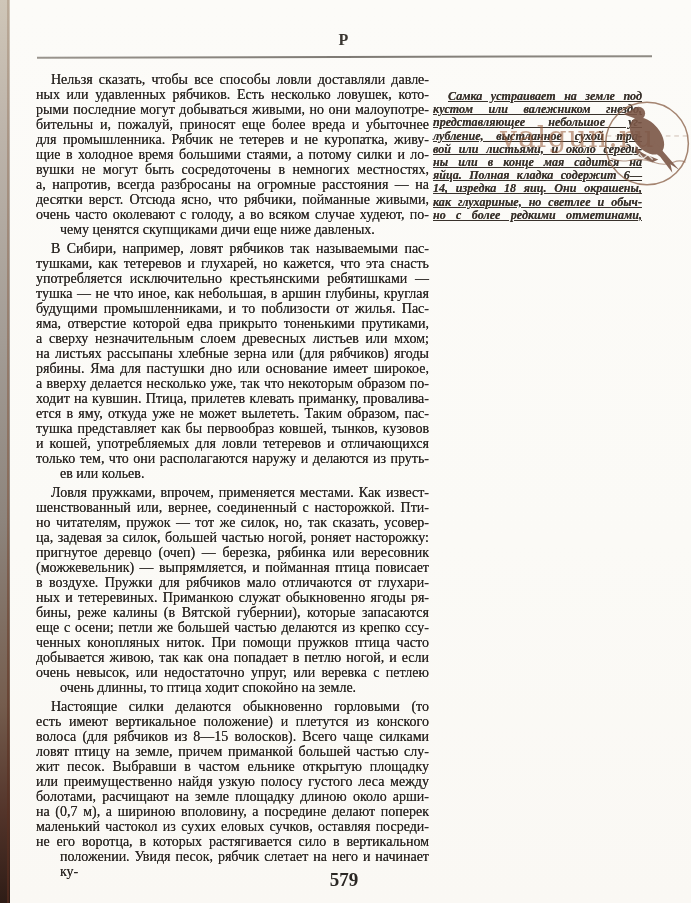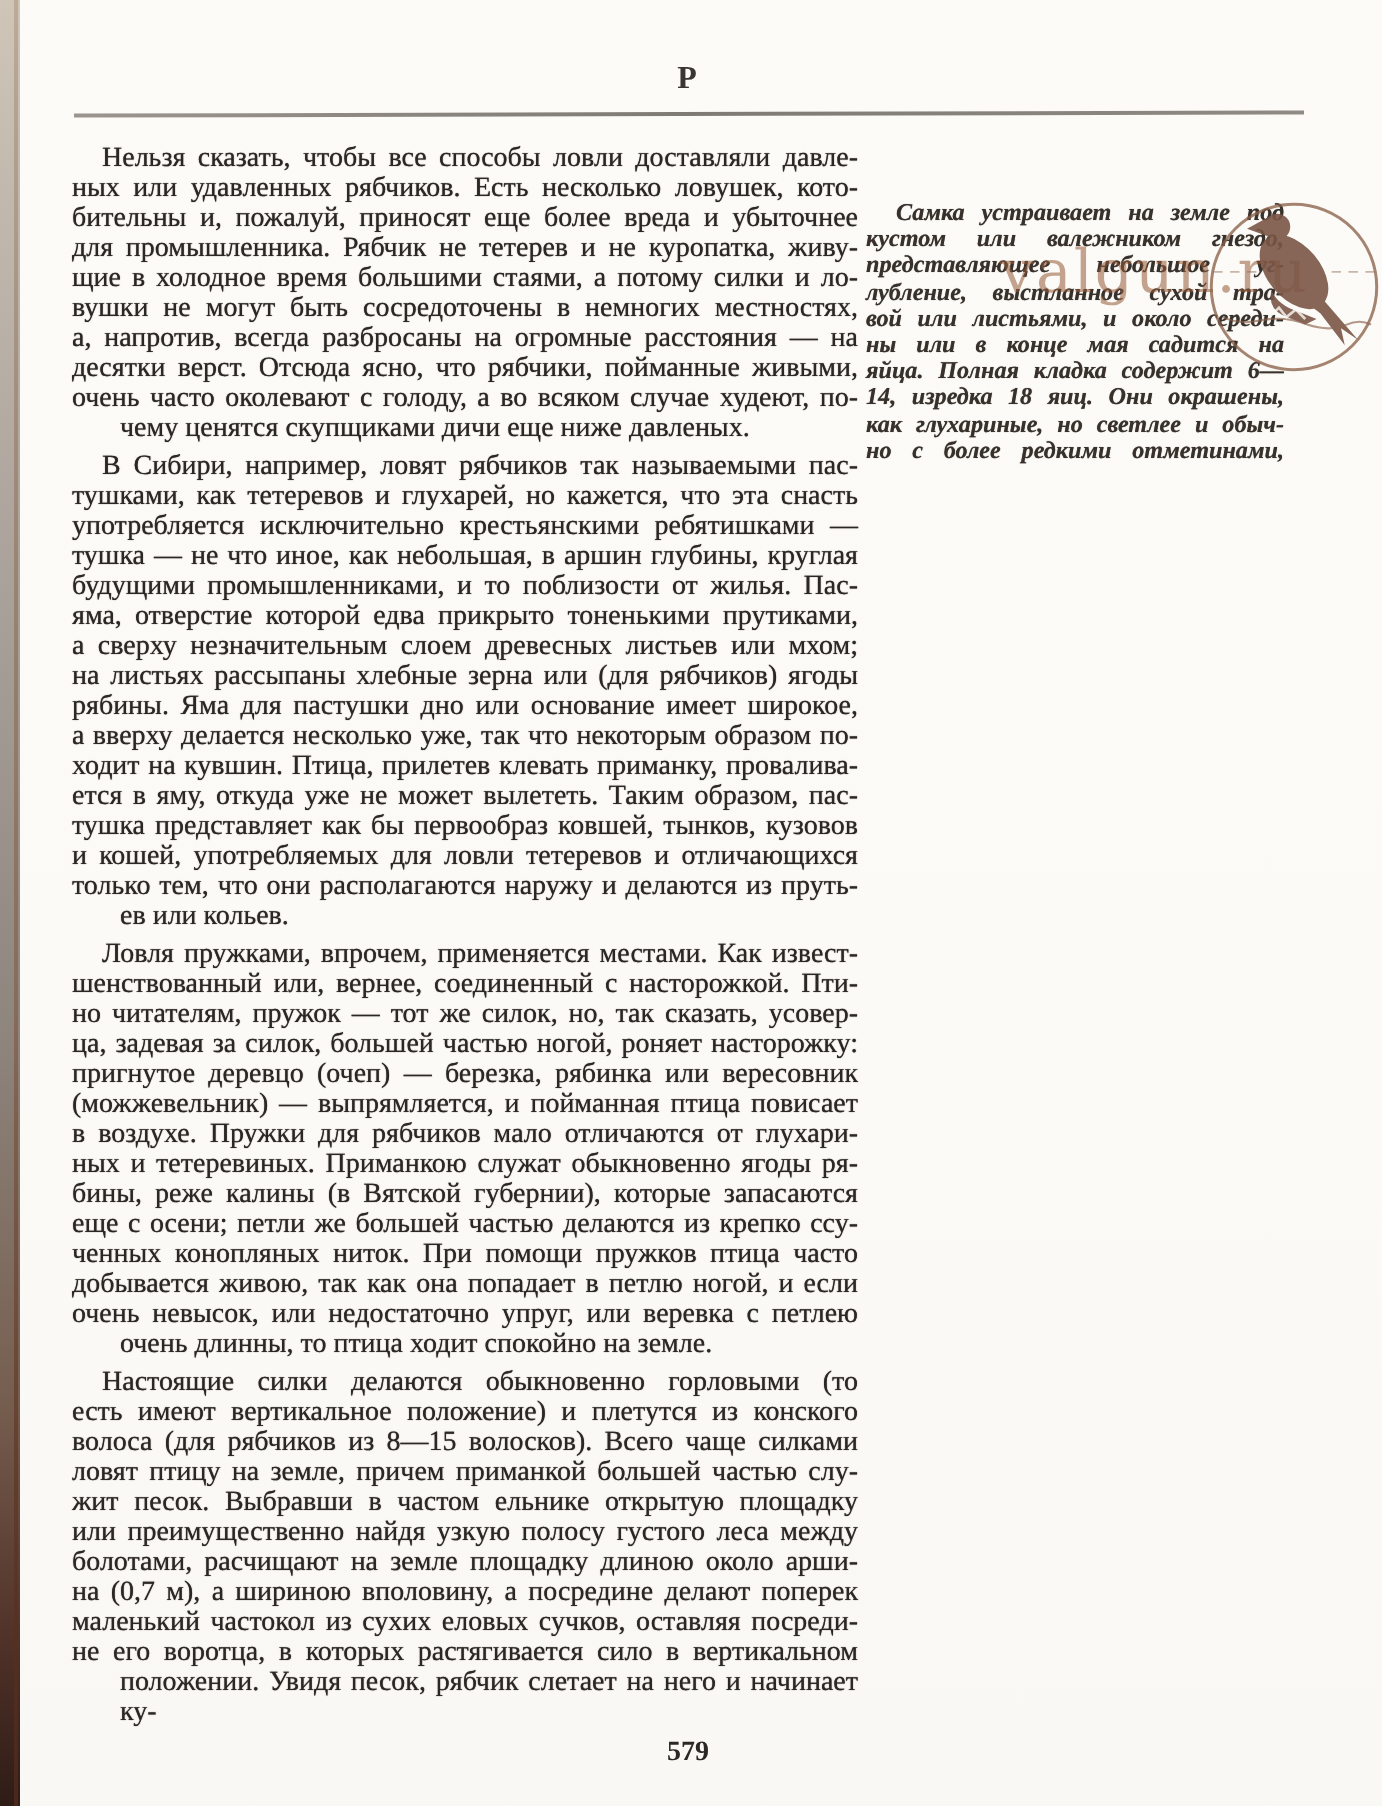--- a/index.html
+++ b/index.html
@@ -34,56 +34,58 @@
     position:absolute;left:36px;top:72px;width:393px;
     font-size:14px;line-height:15px;color:#2b2724;
     text-shadow:0 0 .5px rgba(43,39,36,.9);
   }
   .para{margin:0 0 4px 0;}
   .para:last-child{margin-bottom:0;}
   .line{text-align:justify;text-align-last:justify;}
   .line.first{text-indent:15px;}
   .line.last{text-align-last:left;margin-left:24px;}
   .sidebar{
-    position:absolute;left:433px;top:100px;width:209px;
+    position:absolute;left:433px;top:90px;width:209px;
     font-size:12.1px;line-height:13.2px;
     font-style:italic;font-weight:bold;color:#38312b;
     text-shadow:0 0 .4px rgba(56,49,43,.8);
+    text-decoration:underline;
   }
   .watermark{
     position:absolute;left:500px;top:119px;
     font-family:"DejaVu Serif",serif;
     font-size:30px;font-weight:normal;letter-spacing:1px;
     color:rgba(150,90,55,.55);
     pointer-events:none;
   }
   .bird-stamp{
     position:absolute;left:600px;top:95px;width:94px;height:97px;
     opacity:.9;pointer-events:none;
   }
   .page-number{
     position:absolute;left:36px;width:616px;top:869px;text-align:center;
-    font-weight:bold;font-size:14px;color:#2b2724;
+    font-weight:bold;font-size:19px;color:#2b2724;
   }
 </style>
 </head>
 <body>
 
 <div class="page">
 
   <div class="scan-edge"></div>
   <div class="scan-edge-line"></div>
 
   <div class="running-head">Р</div>
   <div class="head-rule"></div>
 
   <div class="main-col">
       <div class="para">
         <div class="line first">Нельзя сказать, чтобы все способы ловли доставляли давле-</div>
         <div class="line">ных или удавленных рябчиков. Есть несколько ловушек, кото-</div>
+        <div class="line">рыми последние могут добываться живыми, но они малоупотре-</div>
         <div class="line">бительны и, пожалуй, приносят еще более вреда и убыточнее</div>
         <div class="line">для промышленника. Рябчик не тетерев и не куропатка, живу-</div>
         <div class="line">щие в холодное время большими стаями, а потому силки и ло-</div>
         <div class="line">вушки не могут быть сосредоточены в немногих местностях,</div>
         <div class="line">а, напротив, всегда разбросаны на огромные расстояния — на</div>
         <div class="line">десятки верст. Отсюда ясно, что рябчики, пойманные живыми,</div>
         <div class="line">очень часто околевают с голоду, а во всяком случае худеют, по-</div>
         <div class="line last">чему ценятся скупщиками дичи еще ниже давленых.</div>
       </div>
       <div class="para">

